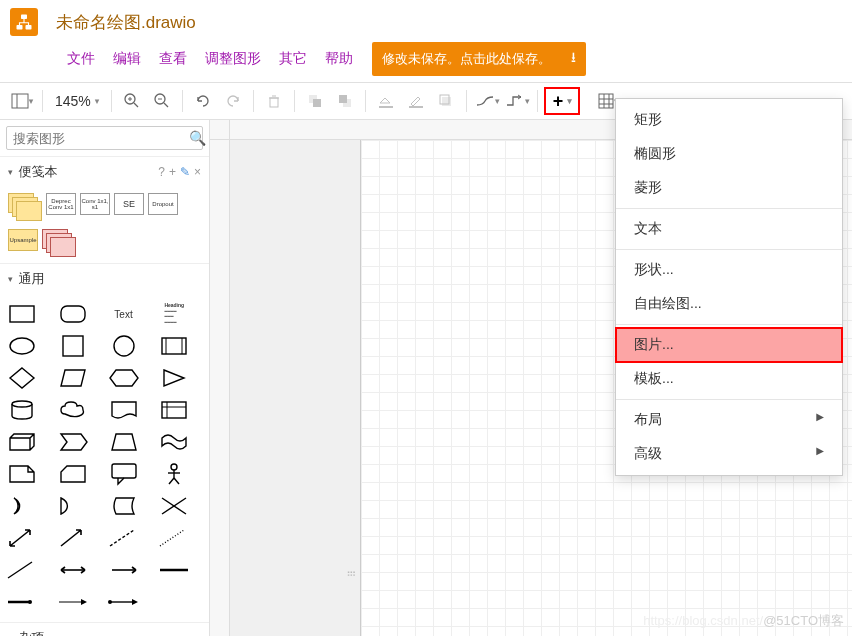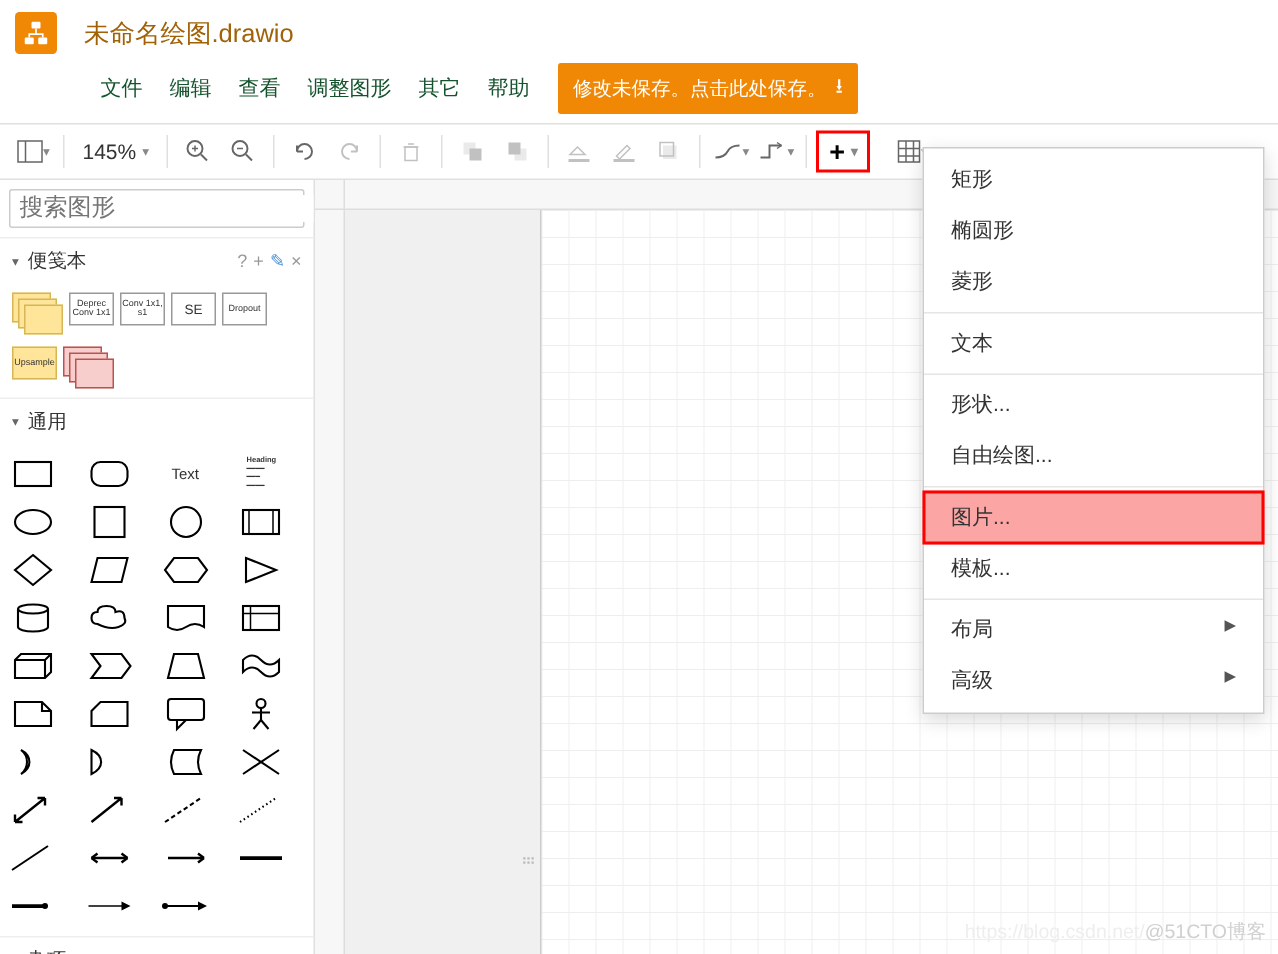--- a/index.html
+++ b/index.html
@@ -4,37 +4,37 @@
 <style>
 * { box-sizing: border-box; margin: 0; padding: 0; font-family: -apple-system, "Helvetica Neue", Arial, sans-serif; }
 body { width: 852px; height: 636px; overflow: hidden; background: #fff; position: relative; font-size: 13px; color: #333; }
 
 .titlebar { display: flex; align-items: center; padding: 8px 10px 4px 10px; }
 .logo { width: 28px; height: 28px; background: #f08705; border-radius: 3px; display: flex; align-items: center; justify-content: center; margin-right: 18px; }
 .logo svg { width: 18px; height: 18px; }
 .filename { font-size: 17px; color: #a16207; font-weight: 400; }
 
 .menubar { display: flex; align-items: center; padding: 2px 10px 6px 58px; gap: 0; }
-.menu-item { padding: 4px 9px; font-size: 14px; cursor: pointer; color: #14532d; }
-.save-warn { margin-left: 10px; background: #f08705; color: #fff; padding: 5px 10px; font-size: 13px; display: flex; align-items: center; gap: 6px; border-radius: 2px; }
+.menu-item { padding: 4px 9px; font-size: 14px; cursor: pointer; color: #a21caf; }
+.save-warn { margin-left: 10px; background: #f08705; color: #fff; padding: 5px 10px; font-size: 13px; display: flex; align-items: center; gap: 20px; border-radius: 2px; }
 .save-warn .dl-ic { font-size: 14px; }
 
 .toolbar { display: flex; align-items: center; border-top: 1px solid #e0e0e0; border-bottom: 1px solid #e0e0e0; padding: 4px 8px; gap: 2px; background: #fff; }
 .tbtn { min-width: 28px; height: 28px; display: flex; align-items: center; justify-content: center; cursor: pointer; color: #666; border-radius: 2px; }
 .tsep { width: 1px; height: 22px; background: #e0e0e0; margin: 0 4px; }
 .zoom { padding: 0 6px; font-size: 14px; color: #333; display: flex; align-items: center; gap: 4px; }
 .caret { font-size: 9px; color: #888; }
 
 .add-btn { min-width: 36px; height: 28px; border: 2px solid #ff0000; display: flex; align-items: center; justify-content: center; gap: 4px; cursor: pointer; font-weight: bold; }
 .add-btn .plus { font-size: 18px; font-weight: bold; color: #000; }
 
 .workspace { display: flex; height: calc(100% - 106px); }
 .sidebar { width: 210px; border-right: 1px solid #e0e0e0; overflow: hidden; background: #fff; }
 .search-row { display: flex; align-items: center; border: 1px solid #ccc; margin: 6px; padding: 3px 6px; border-radius: 2px; }
-.search-row input { border: none; outline: none; flex: 1; font-size: 16px; color: #ec4899; }
+.search-row input { border: none; outline: none; flex: 1; font-size: 13px; color: #ec4899; }
 .search-row .mag { color: #999; font-size: 14px; }
 
 .section-head { display: flex; align-items: center; padding: 6px 8px; font-size: 13px; cursor: pointer; border-top: 1px solid #eee; }
 .section-head .tri { font-size: 9px; margin-right: 6px; color: #666; }
 .head-tools { margin-left: auto; display: flex; gap: 4px; color: #999; font-size: 12px; }
 .head-tools span { cursor: pointer; }
 
 .scratch-shapes { padding: 6px 8px; display: flex; flex-wrap: wrap; gap: 4px; }
 .mini { width: 30px; height: 22px; border: 1px solid #999; font-size: 6px; display: flex; align-items: center; justify-content: center; text-align: center; background: #fff; }
 .mini.y { background: #ffe599; border-color: #d6b656; }

